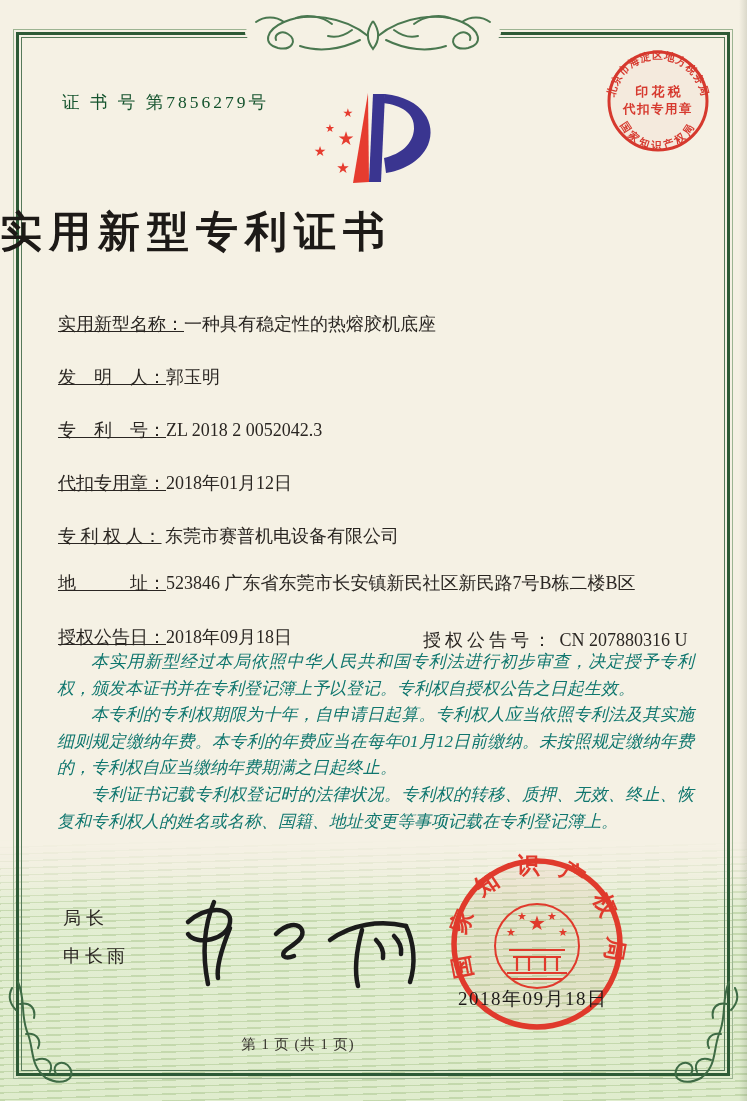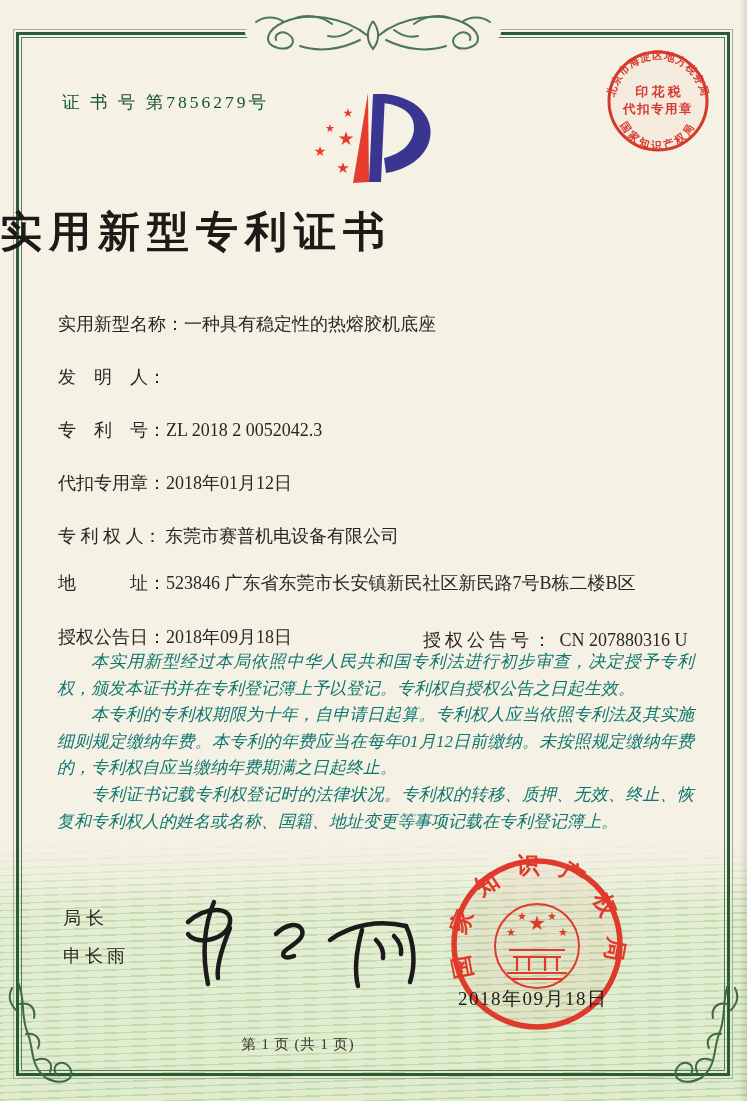--- a/index.html
+++ b/index.html
@@ -24,21 +24,21 @@
   }
   
   .frame-outer{position:absolute;left:13px;top:29px;right:14px;bottom:22px;border:1px solid #9cb492;}
   .frame-main {position:absolute;left:16px;top:32px;right:17px;bottom:25px;border:3px solid #2d5a36;}
   .frame-fine {position:absolute;left:21px;top:37px;right:22px;bottom:30px;border:1px solid #55795a;}
   
   .cert-no{position:absolute;left:62px;top:90px;font-size:17.5px;letter-spacing:3px;color:#14532d;}
   .title{position:absolute;left:0;top:204px;width:726px;
          font-size:42px;font-weight:bold;letter-spacing:7px;color:#1d1a17;}
   .field-row{position:absolute;left:58px;width:642px;font-size:18px;display:flex;line-height:26px;}
-  .field-label{flex:0 0 107px;white-space:nowrap;}
+  .field-label{flex:0 0 107px;white-space:nowrap;text-decoration:underline;}
   .field-value{flex:1;}
   .row-addr .field-value{max-width:505px;}
   .row-grant{position:relative;}
   .grant-pub{position:absolute;left:365px;top:3px;white-space:nowrap;text-align:right;}
   .grant-pub .lbl{letter-spacing:4px;}
   .paras{position:absolute;left:57px;top:649px;width:637px;}
   .paras p{margin:0;font-size:17px;line-height:26.6px;text-indent:34px;
            font-style:italic;color:#0f766e;text-align:justify;}
   .director-title{position:absolute;left:63px;top:906px;font-size:18px;letter-spacing:5px;}
   .director-name{position:absolute;left:63px;top:944px;font-size:18px;letter-spacing:4px;}
@@ -126,20 +126,21 @@
 </svg>
 
 <div class="title z2">实用新型专利证书</div>
 
 <div class="field-row z2" style="top:311px">
   <span class="field-label">实用新型名称：</span>
   <span class="field-value">一种具有稳定性的热熔胶机底座</span>
 </div>
 <div class="field-row z2" style="top:364px">
   <span class="field-label">发　明　人：</span>
+  <span class="field-value">郭玉明</span>
 </div>
 <div class="field-row z2" style="top:417px">
   <span class="field-label">专　利　号：</span>
   <span class="field-value">ZL 2018 2 0052042.3</span>
 </div>
 <div class="field-row z2" style="top:470px">
   <span class="field-label">代扣专用章：</span>
   <span class="field-value">2018年01月12日</span>
 </div>
 <div class="field-row z2" style="top:523px">

